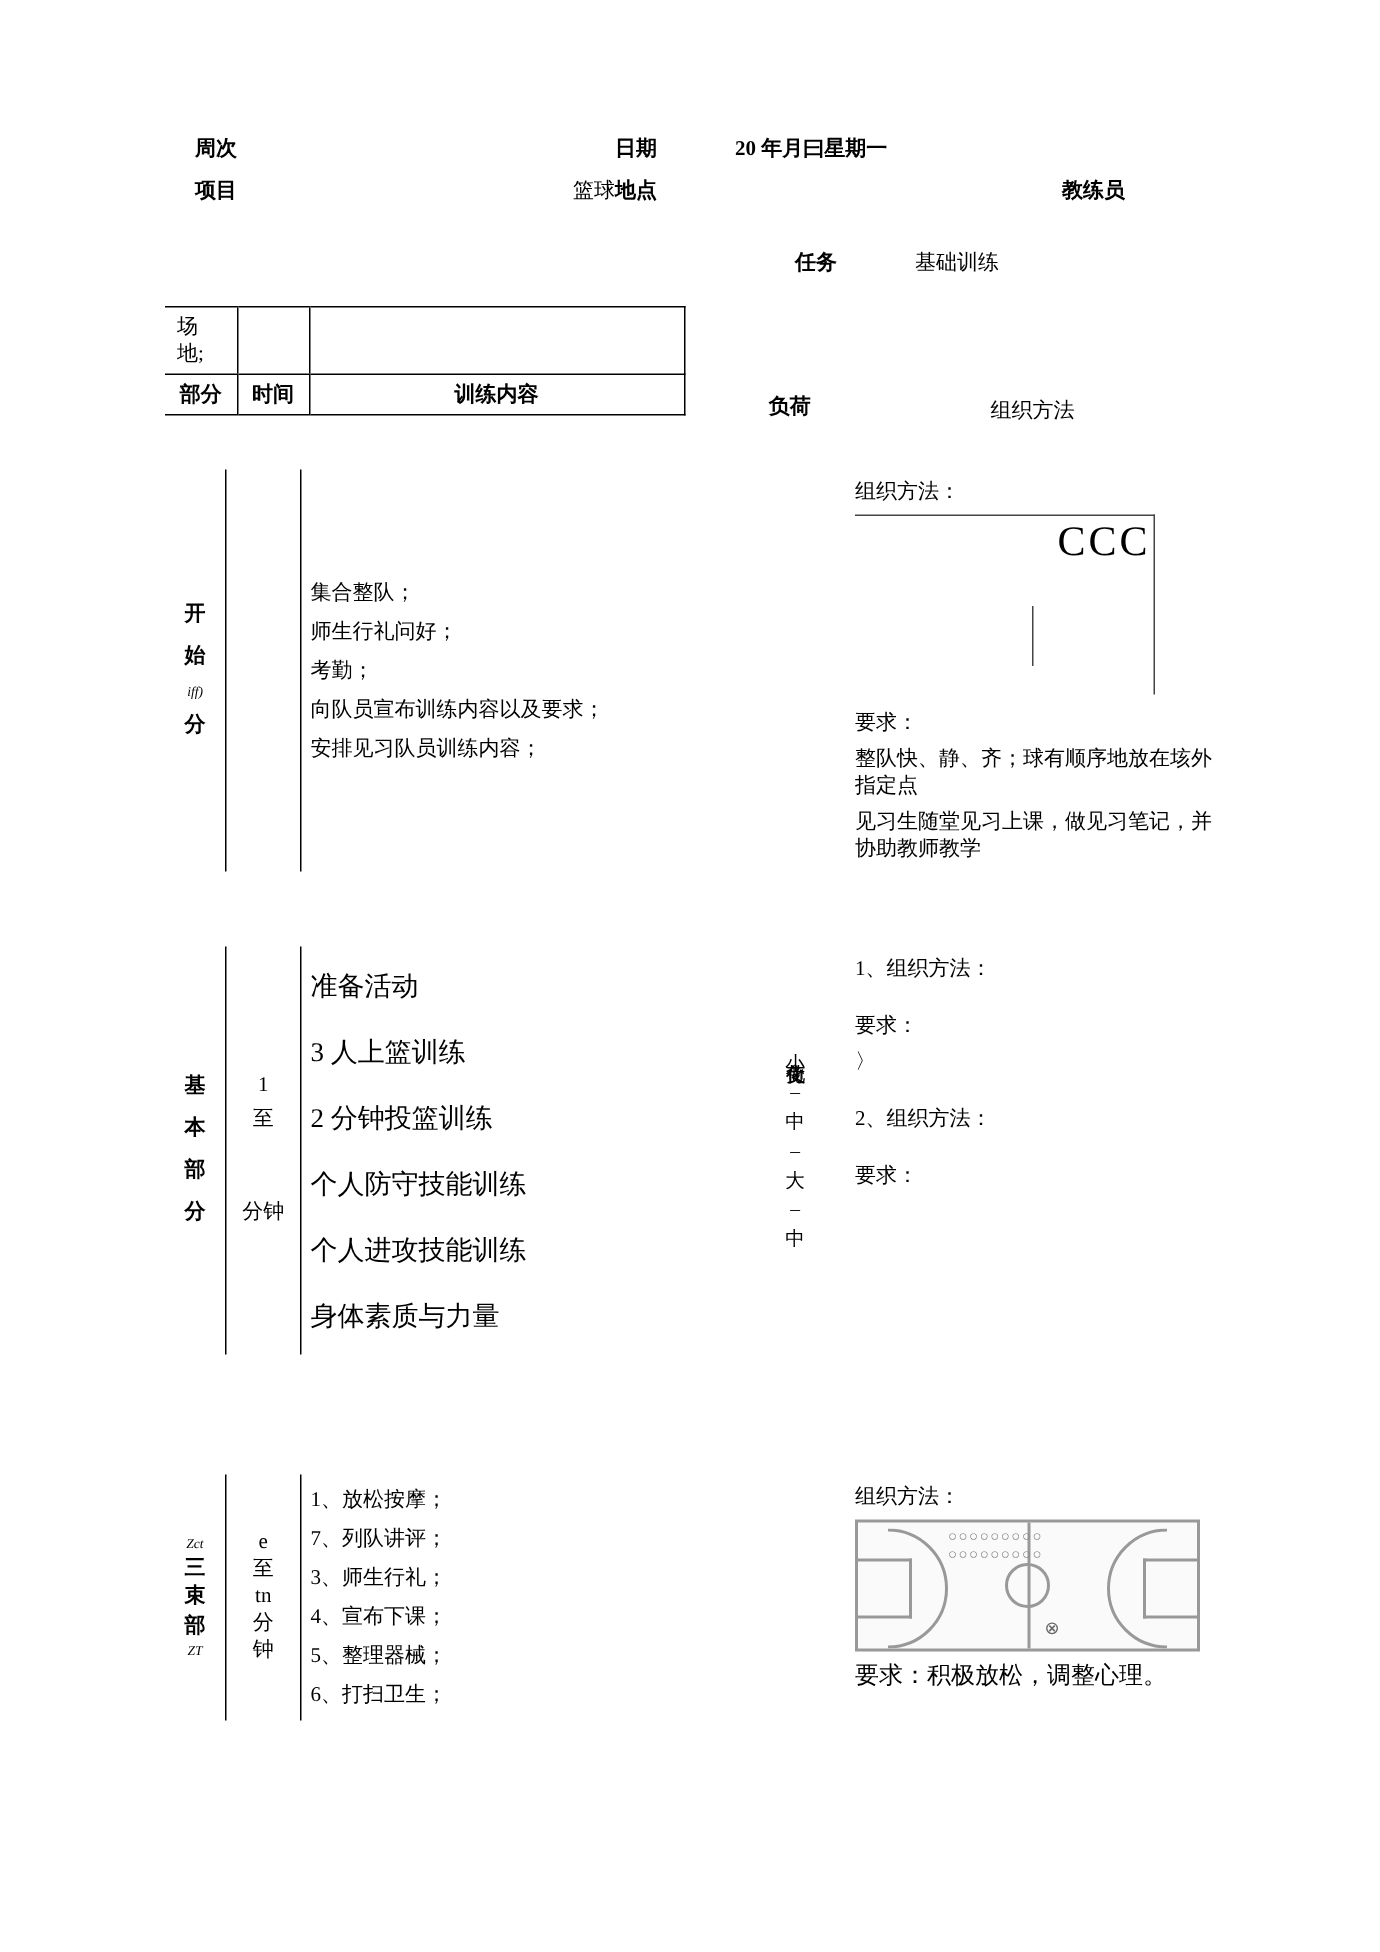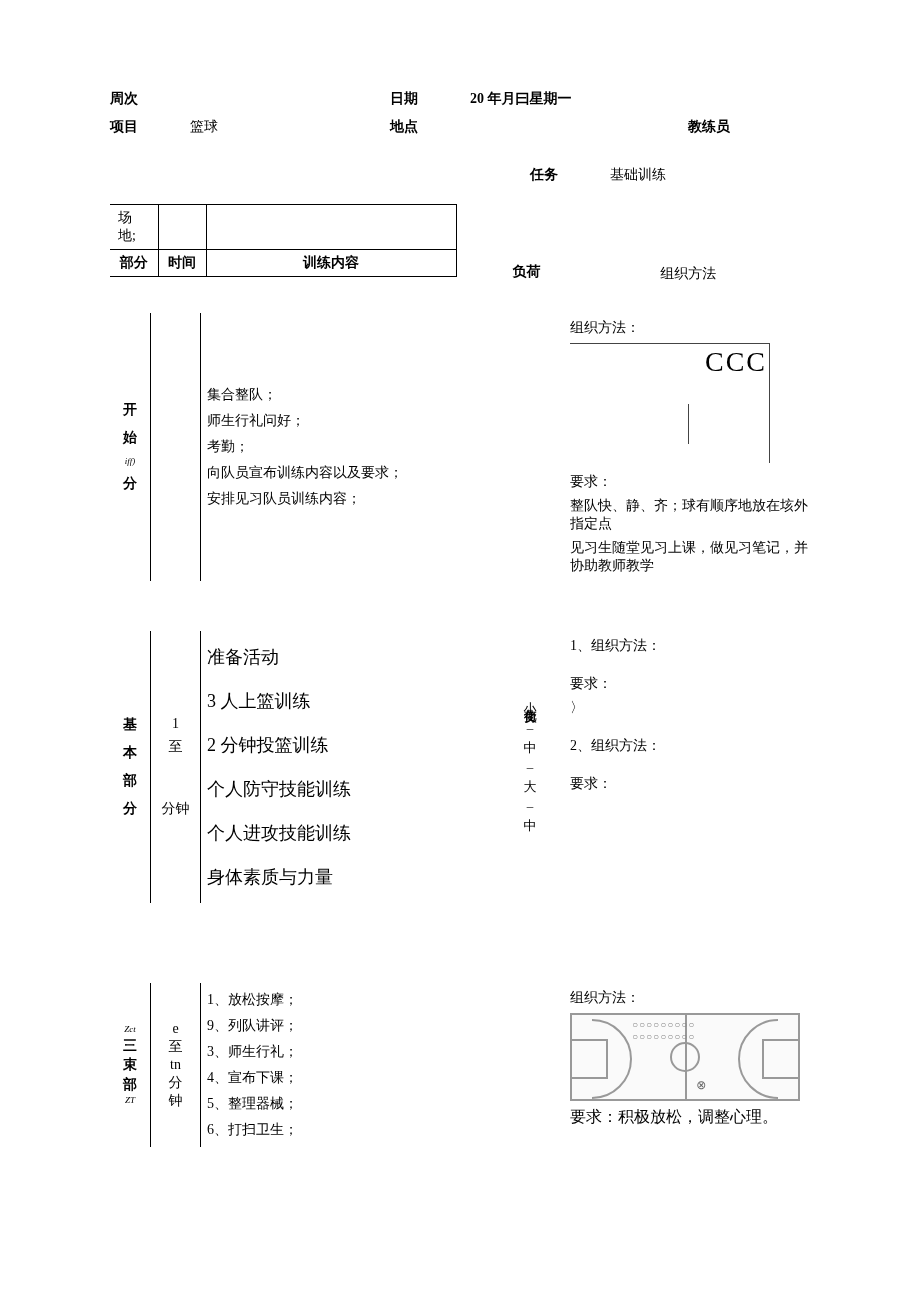--- a/index.html
+++ b/index.html
@@ -4,28 +4,28 @@
 <style>
 * { box-sizing: border-box; margin: 0; padding: 0; }
 body {
   font-family: "SimSun", "宋体", serif;
   font-size: 14px;
   color: #000;
   background: #fff;
   padding: 90px 110px 40px 110px;
   width: 920px;
 }
-.header-row { display: flex; margin-bottom: 10px; }
+.header-row { display: flex; margin-bottom: 10px; margin-left: 20px; }
 .header-row .lbl { font-weight: bold; }
 .hr1 .c1 { width: 80px; }
 .hr1 .c2 { width: 200px; }
 .hr1 .c3 { width: 80px; }
 .hr1 .c4 { width: 240px; font-weight: bold; text-align: left; }
 .hr2 .c1 { width: 80px; }
-.hr2 .c2 { width: 200px; text-align: left; }
+.hr2 .c2 { width: 200px; text-align: right; }
 .hr2 .c3 { width: 80px; }
 .hr2 .c4 { width: 260px; text-align: right; }
 .task-row { display: flex; margin-top: 30px; margin-bottom: 20px; justify-content: flex-end; }
 .task-row .c1 { width: 80px; font-weight: bold; }
 .task-row .c2 { width: 200px; }
 
 .section { display: flex; align-items: stretch; margin-bottom: 30px; }
 
 .col-part {
   width: 40px;
@@ -229,21 +229,21 @@
   </div>
   <div class="col-time" style="line-height:1.3;">
     <span>e</span>
     <span>至</span>
     <span>tn</span>
     <span>分</span>
     <span>钟</span>
   </div>
   <div class="col-content">
     <div class="item">1、放松按摩；</div>
-    <div class="item">9、列队讲评；</div>
+    <div class="item">7、列队讲评；</div>
     <div class="item">3、师生行礼；</div>
     <div class="item">4、宣布下课；</div>
     <div class="item">5、整理器械；</div>
     <div class="item">6、打扫卫生；</div>
   </div>
   <div class="col-load"></div>
   <div class="col-method">
     <div class="mh">组织方法：</div>
     <div class="court-box">
       <div class="court-arc-l"></div>

